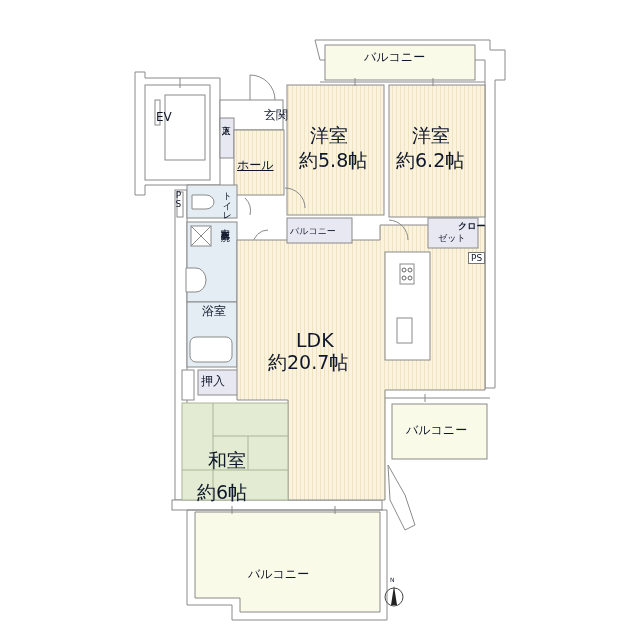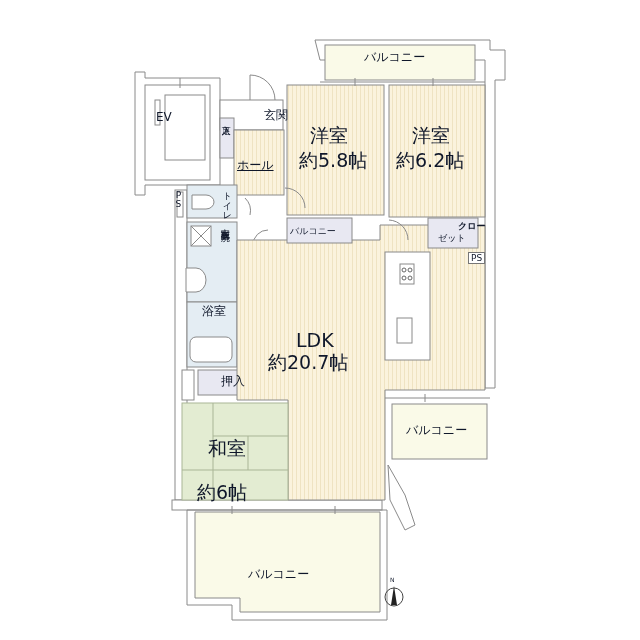--- a/index.html
+++ b/index.html
@@ -124,34 +124,34 @@
 </svg>
 
 <div class="lbl mid" style="left:156px;top:111px;">EV</div>
 <div class="lbl mid" style="left:264px;top:109px;">玄関</div>
 <div class="lbl sm vert" style="left:221px;top:120px;">下足入</div>
 <div class="lbl mid" style="left:237px;top:159px;text-decoration:underline;">ホール</div>
 <div class="lbl sm vert" style="left:222px;top:186px;">トイレ</div>
 <div class="lbl sm vert" style="left:173px;top:190px;">PS</div>
 <div class="lbl sm vert" style="left:220px;top:226px;">洗面所脱衣室</div>
 <div class="lbl mid" style="left:202px;top:305px;">浴室</div>
-<div class="lbl mid" style="left:221px;top:375px;">押入</div>
+<div class="lbl mid" style="left:201px;top:375px;">押入</div>
 
 <div class="lbl big" style="left:310px;top:125px;">洋室</div>
 <div class="lbl big" style="left:299px;top:150px;">約5.8帖</div>
 <div class="lbl big" style="left:412px;top:125px;">洋室</div>
 <div class="lbl big" style="left:396px;top:150px;">約6.2帖</div>
 
 <div class="lbl sm" style="left:290px;top:226px;">バルコニー</div>
 <div class="lbl sm" style="left:458px;top:221px;font-weight:bold;">クロー</div>
 <div class="lbl sm" style="left:438px;top:233px;">ゼット</div>
 <div class="lbl ps" style="left:468px;top:252px;">PS</div>
 
 <div class="lbl big" style="left:296px;top:330px;">LDK</div>
 <div class="lbl big" style="left:268px;top:352px;">約20.7帖</div>
 
-<div class="lbl big" style="left:208px;top:438px;">和室</div>
+<div class="lbl big" style="left:208px;top:450px;">和室</div>
 <div class="lbl big" style="left:197px;top:482px;">約6帖</div>
 
 <div class="lbl mid" style="left:364px;top:51px;">バルコニー</div>
 <div class="lbl mid" style="left:406px;top:424px;">バルコニー</div>
 <div class="lbl mid" style="left:248px;top:568px;">バルコニー</div>
 <div class="lbl" style="left:390px;top:577px;font-size:6px;">N</div>
 
 </body></html>

